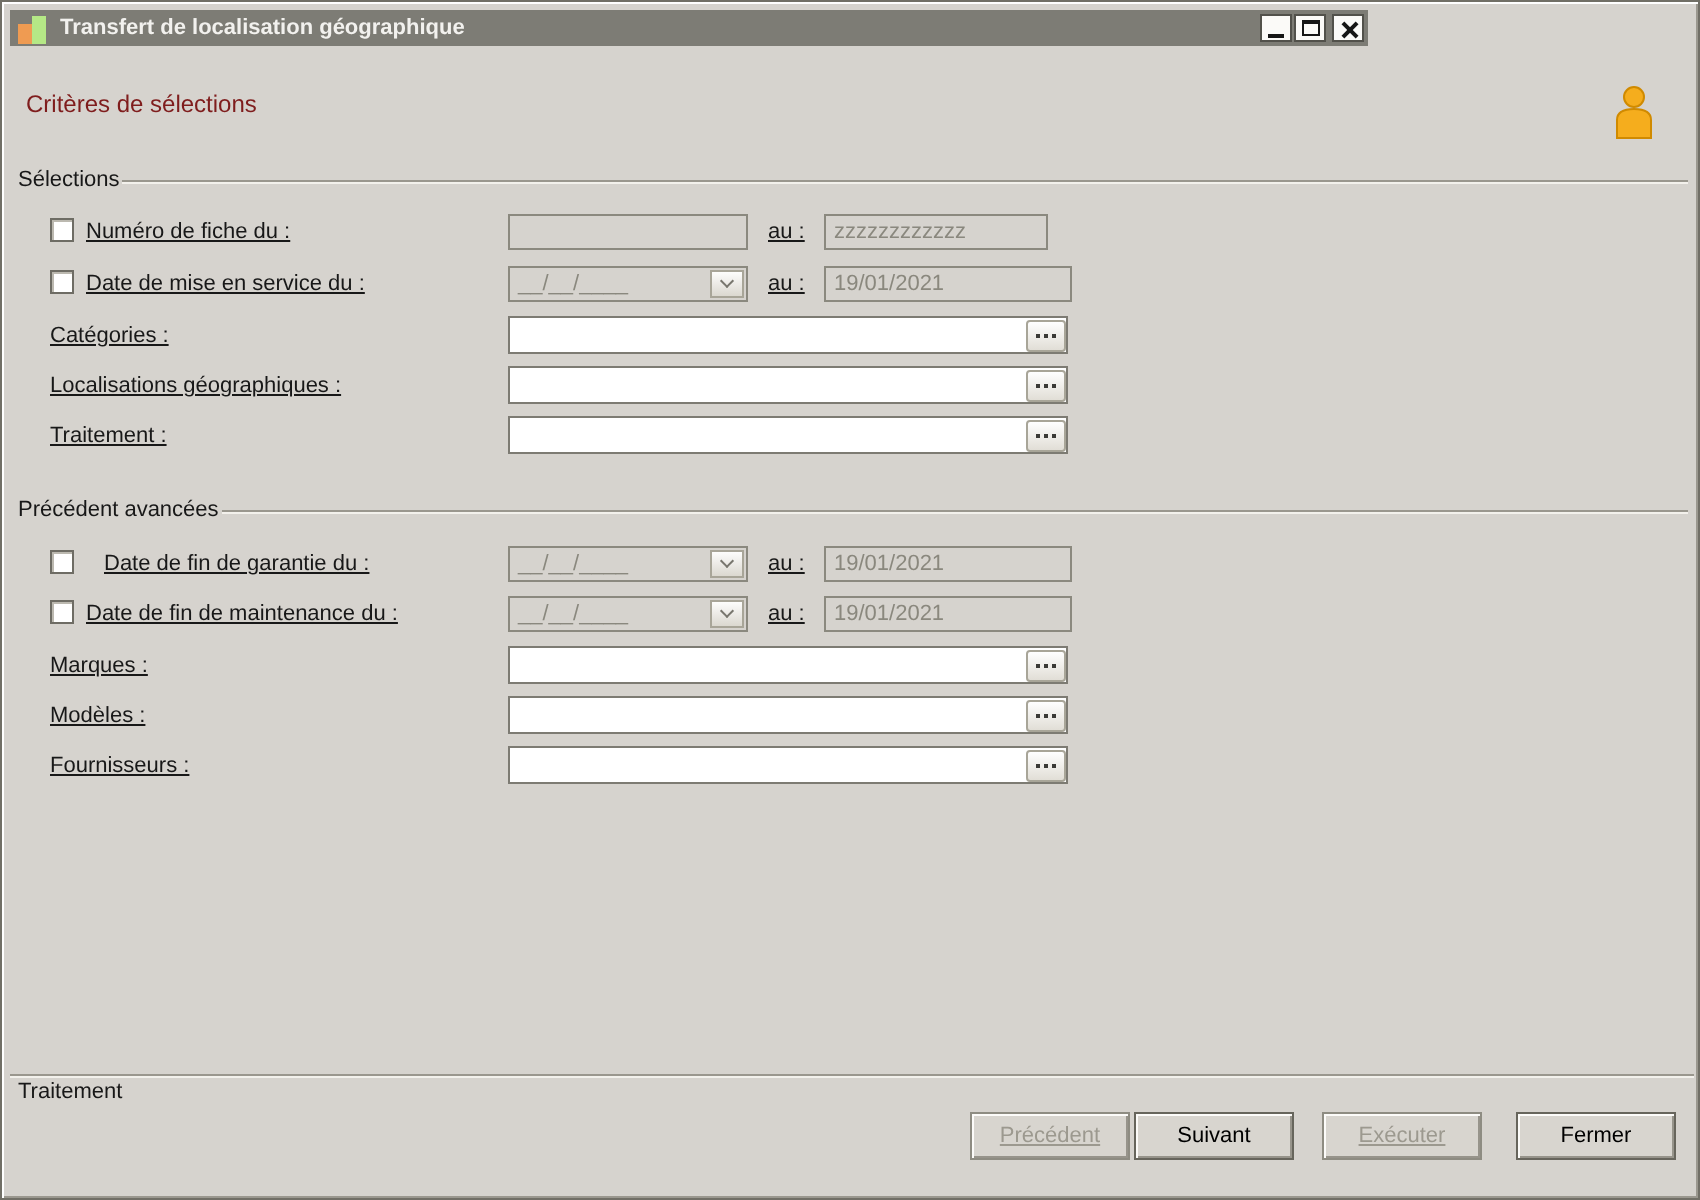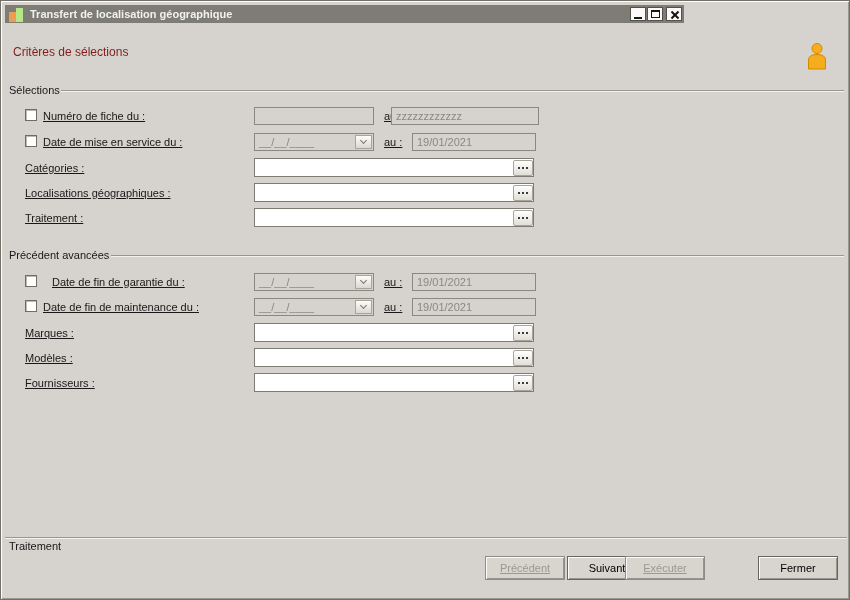--- a/index.html
+++ b/index.html
@@ -117,21 +117,21 @@
     <path d="M2.5 26 L2.5 17 Q2.5 11.5 11 11.5 Q19.5 11.5 19.5 17 L19.5 26 Z" fill="#f5ad1d" stroke="#d08a00" stroke-width="1"></path>
   </svg>
 
   <span class="group-label" style="left:8px;top:83px">Sélections</span>
   <div class="hline" style="left:60px;top:89px;width:783px"></div>
 
   <div class="cb" style="left:24px;top:108px"></div>
   <span class="lbl" style="left:42px;top:109px">Numéro de fiche du :</span>
   <input class="inp-disabled" style="left: 253px; top: 106px; width: 120px;" readonly="" tabindex="-1" value="">
   <span class="lbl" style="left:383px;top:109px">au :</span>
-  <input class="inp-disabled" style="left: 390px; top: 106px; width: 148px;" readonly="" tabindex="-1" value="zzzzzzzzzzzz">
+  <input class="inp-disabled" style="left: 411px; top: 106px; width: 112px;" readonly="" tabindex="-1" value="zzzzzzzzzzzz">
 
   <div class="cb" style="left:24px;top:134px"></div>
   <span class="lbl" style="left:42px;top:135px">Date de mise en service du :</span>
   <div class="combo" style="left:253px;top:132px">
     <span>__/__/____</span>
     <div class="combo-btn">
       <div class="chev"></div>
     </div>
   </div>
   <span class="lbl" style="left:383px;top:135px">au :</span>
@@ -196,16 +196,16 @@
   <input class="inp-white" style="left: 253px; top: 372px; width: 280px;" value="">
   <button class="dots-btn" style="left:512px;top:374px">
     <span class="dots"></span>
   </button>
 
   <div class="hline" style="left:4px;top:536px;width:842px"></div>
   <span class="group-label" style="left:8px;top:539px">Traitement</span>
 
   <button class="btn disabled" style="left:484px;top:555px" disabled="">Précédent</button>
   <button class="btn" style="left:566px;top:555px">Suivant</button>
-  <button class="btn disabled" style="left:624px;top:555px" disabled="">Exécuter</button>
+  <button class="btn disabled" style="left:660px;top:555px" disabled="">Exécuter</button>
   <button class="btn" style="left:757px;top:555px">Fermer</button>
 
 </div>
 
 </body></html>

